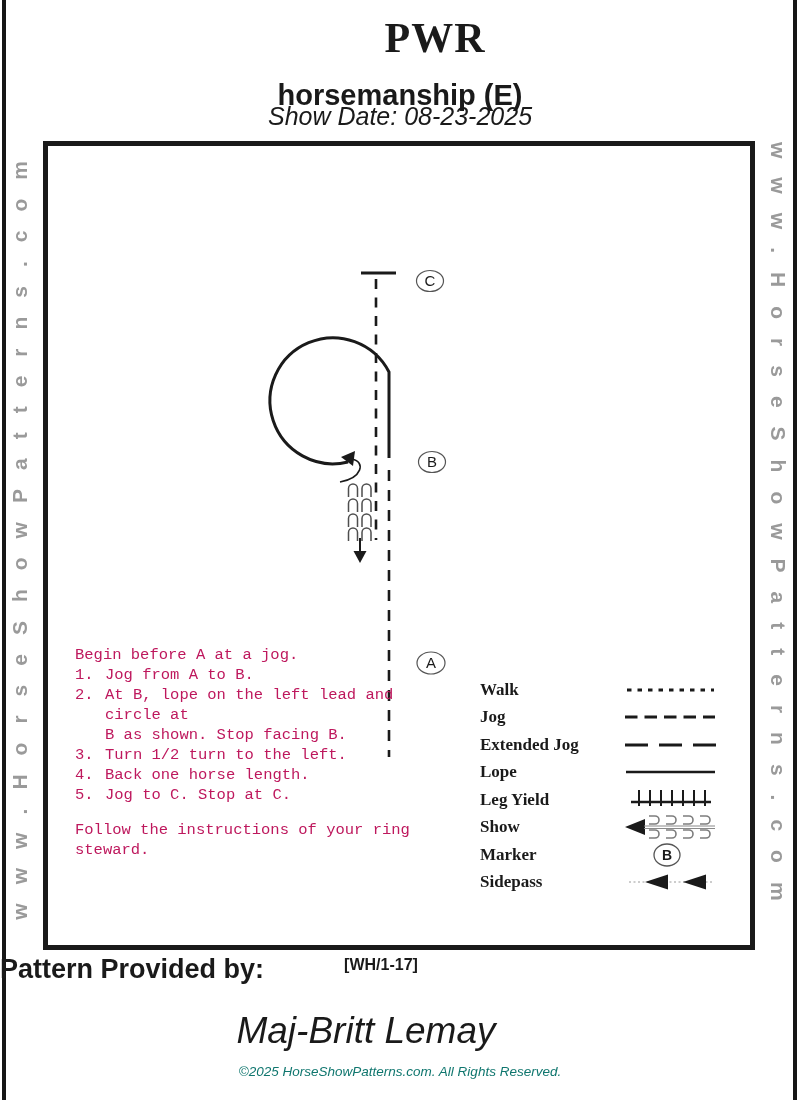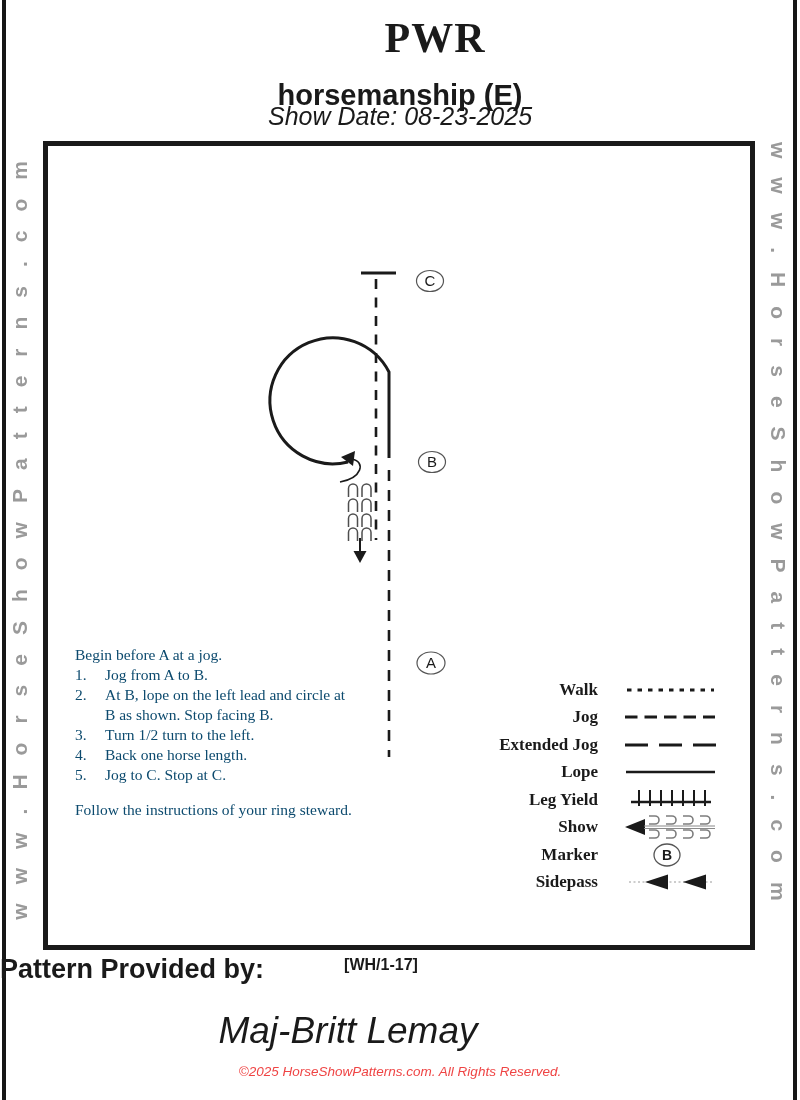--- a/index.html
+++ b/index.html
@@ -22,39 +22,39 @@
     border:5px solid #1a1a1a;background:#fff;}
 
   .side-text{position:absolute;top:142px;color:#9a9a9a;font-weight:bold;
     font-size:21px;letter-spacing:19px;white-space:nowrap;}
   .side-text.left{left:8px;writing-mode:vertical-rl;transform:rotate(180deg);}
   .side-text.right{left:766px;writing-mode:vertical-rl;}
 
   .diagram-svg{position:absolute;left:48px;top:146px;}
 
   .instructions{position:absolute;left:75px;top:645px;width:370px;
-    font-family:Liberation Serif, serif;font-size:15.5px;line-height:20px;color:#0c4a6e;}
+    font-family:Liberation Mono, monospace;font-size:15.5px;line-height:20px;color:#be185d;}
   .step{display:flex;}
   .step-num{width:30px;flex:none;}
   .steward-note{margin-top:15px;}
 
   .legend{position:absolute;left:480px;top:676px;width:240px;}
   .legend-row{display:flex;align-items:center;height:27.5px;}
-  .legend-label{width:118px;text-align:right;font-family:"Liberation Serif",serif;
+  .legend-label{width:118px;font-family:"Liberation Serif",serif;
     font-weight:bold;font-size:17px;flex:none;}
   .legend-sym{margin-left:25px;width:95px;height:26px;flex:none;}
 
   .pattern-code{position:absolute;top:956px;left:0;width:762px;text-align:center;
     font-weight:bold;font-size:16px;}
   .provided-label{position:absolute;top:954px;left:0;width:800px;text-align:left;
     font-weight:bold;font-size:27px;}
   .provided-name{position:absolute;top:1010px;left:0;width:696px;text-align:center;
-    font-style:italic;font-size:37px;}
+    font-style:italic;font-size:37px;padding-left:18px;}
   .copyright{position:absolute;top:1064px;left:0;width:800px;text-align:center;
-    font-style:italic;font-size:13.5px;color:#ef4444;}
+    font-style:italic;font-size:13.5px;color:#0f766e;}
 
   svg{display:block;}
 </style>
 </head>
 <body>
 
 <div class="edge-bar left"></div>
 <div class="edge-bar right"></div>
 
 <div class="title">PWR</div>

